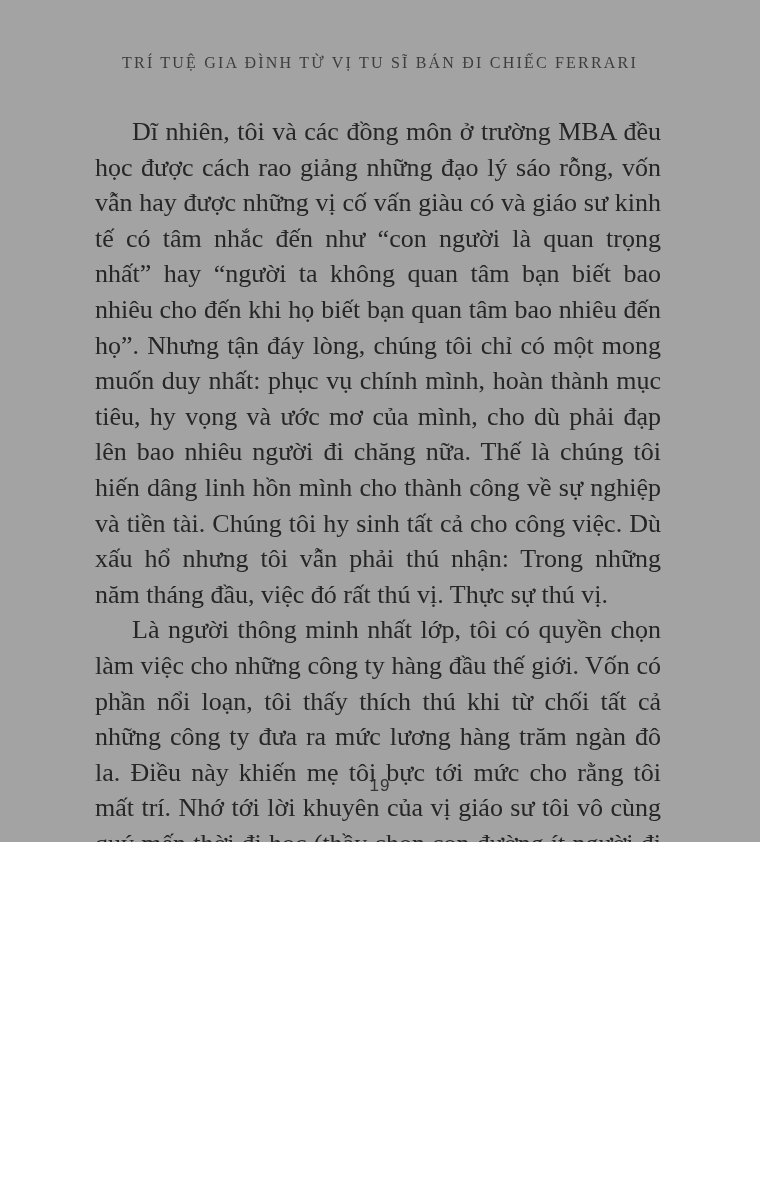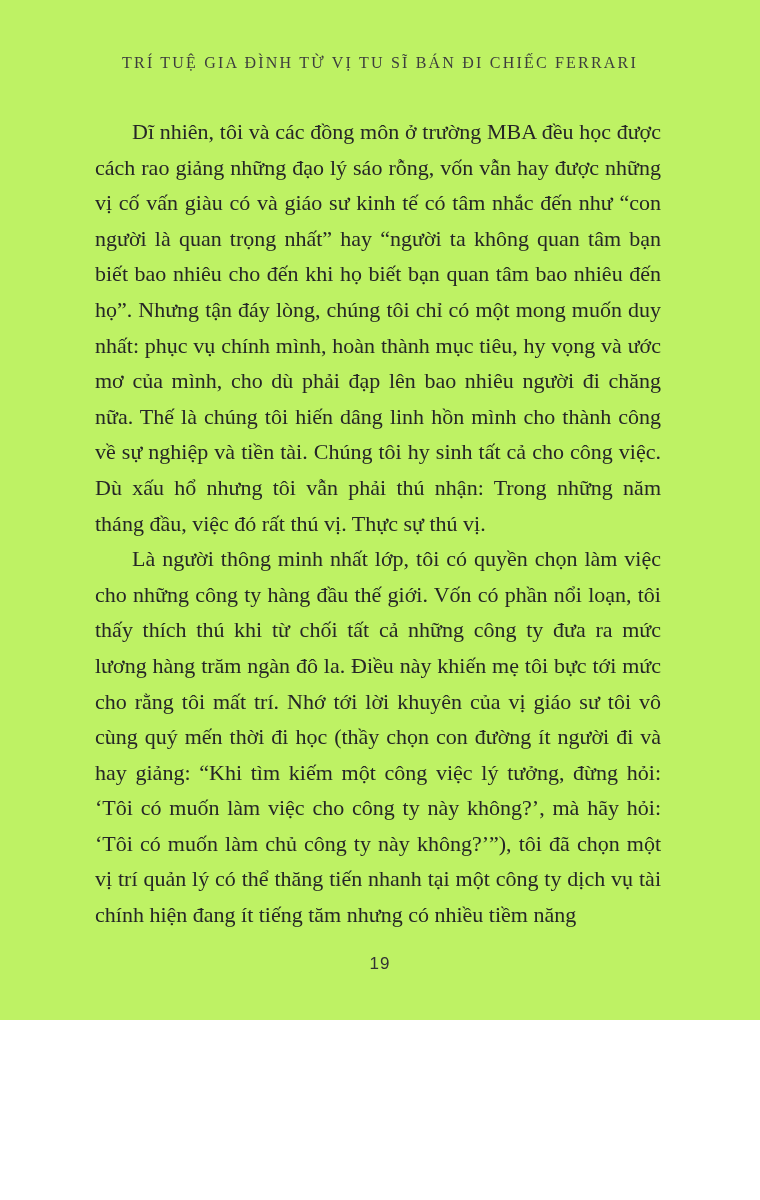--- a/index.html
+++ b/index.html
@@ -4,22 +4,22 @@
 <style>
   * { margin: 0; padding: 0; box-sizing: border-box; }
 
   html, body {
     background: #ffffff;
   }
 
   .page {
     position: relative;
     width: 760px;
-    height: 1020px;
-    background: #bef264;
+    height: 842px;
+    background: #a3a3a3;
     font-family: "Liberation Serif", "DejaVu Serif", serif;
     overflow: hidden;
   }
 
   .running-header {
     position: absolute;
     top: 54px;
     left: 0;
     right: 0;
     text-align: center;
@@ -28,21 +28,21 @@
     font-weight: 400;
     color: #3d3d3d;
     white-space: nowrap;
   }
 
   .body-text {
     position: absolute;
     top: 114px;
     left: 95px;
     width: 566px;
-    font-size: 22px;
+    font-size: 26px;
     line-height: 35.6px;
     color: #262626;
     text-align: justify;
     text-justify: inter-word;
   }
 
   .body-text p {
     margin: 0;
     text-indent: 37px;
   }

